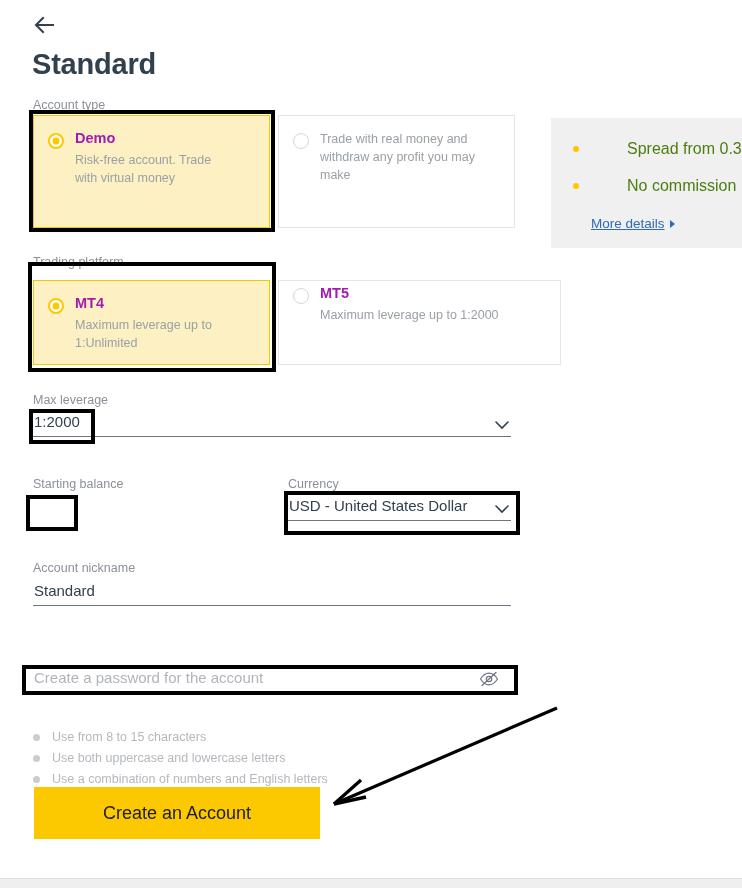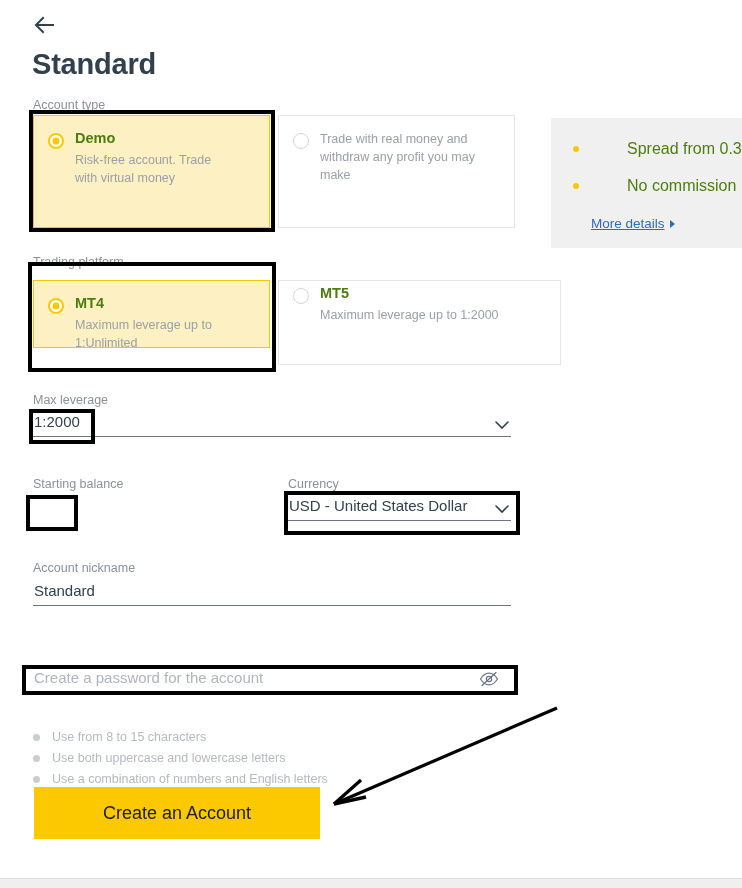--- a/index.html
+++ b/index.html
@@ -53,21 +53,21 @@
   }
   .radio.on { border: 2px solid #fcc900; background: #fff; }
   .radio.on::after {
     content: ""; position: absolute;
     left: 50%; top: 50%; transform: translate(-50%,-50%);
     width: 7px; height: 7px; border-radius: 50%;
     background: #fcc900;
   }
   .card-body { flex: 1 1 auto; }
   .card-title {
-    font-size: 14.5px; font-weight: bold; color: #4d7c0f;
+    font-size: 14.5px; font-weight: bold; color: #a21caf;
     line-height: 1.15; margin-bottom: 4px;
   }
   .card-desc {
     font-size: 12.5px; color: #9aa0a6; line-height: 1.45;
   }
 
   
   .input-wrap { position: absolute; }
   .input-line {
     border: none; border-bottom: 1px solid #6b7684;
@@ -179,21 +179,21 @@
 
   <div class="card" style="left:278px;top:115px;width:237px;height:113px;">
     <span class="radio"></span>
     <div class="card-body">
       <div class="card-desc" style="max-width:165px;">Trade with real money and withdraw any profit you may make</div>
     </div>
   </div>
 
   <div class="field-label" style="position:absolute;left:33px;top:255px;">Trading platform</div>
 
-  <div class="card selected" style="left:33px;top:280px;width:237px;height:68px;">
+  <div class="card selected" style="left:33px;top:280px;width:237px;height:85px;">
     <span class="radio on"></span>
     <div class="card-body">
       <div class="card-title">MT4</div>
       <div class="card-desc" style="max-width:150px;">Maximum leverage up to 1:Unlimited</div>
     </div>
   </div>
 
   <div class="card" style="left:278px;top:280px;width:283px;height:85px;padding-top:4px;">
     <span class="radio"></span>
     <div class="card-body">

